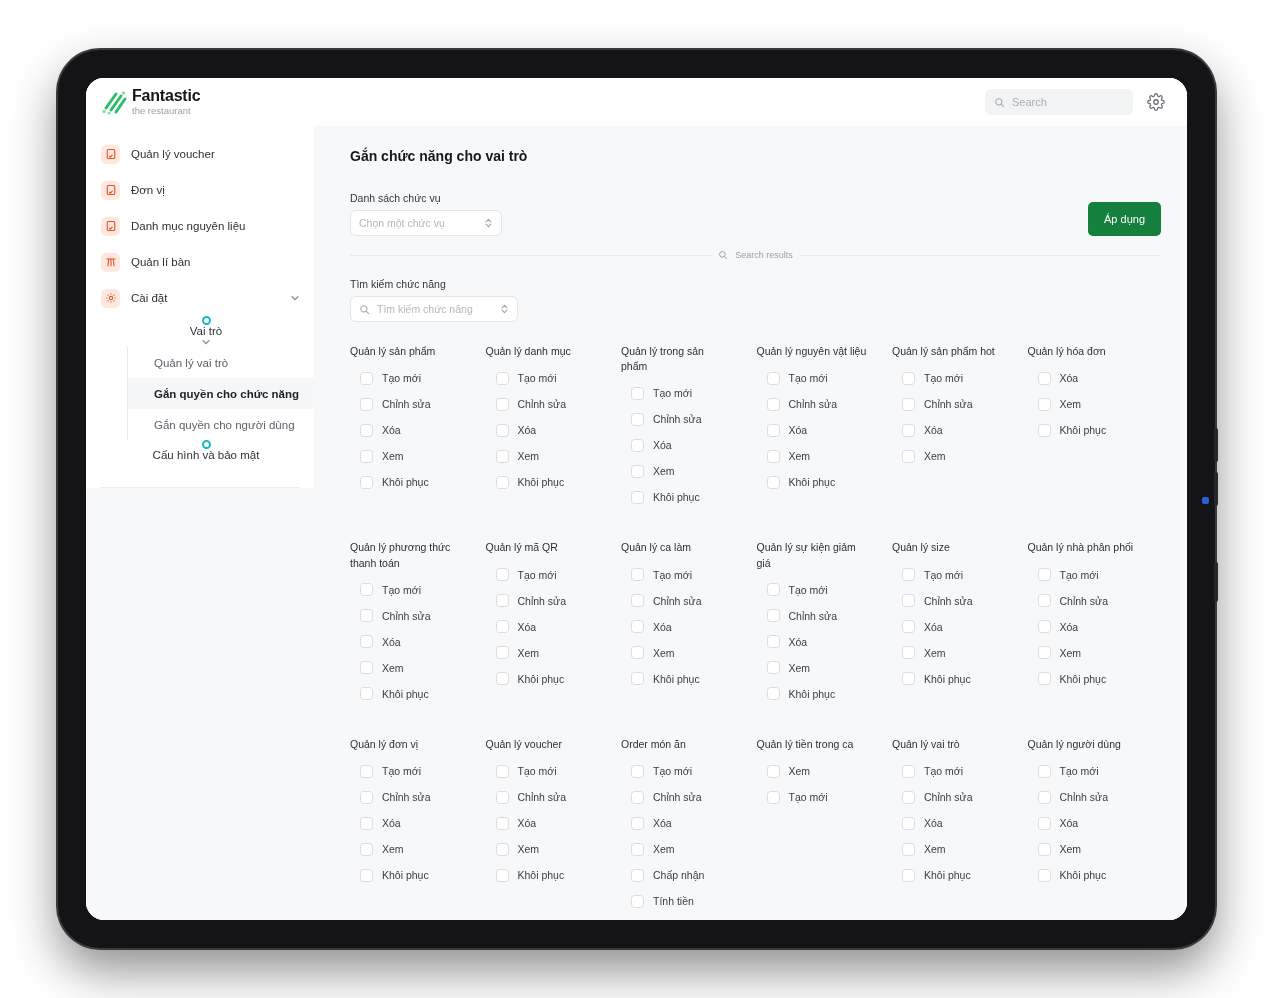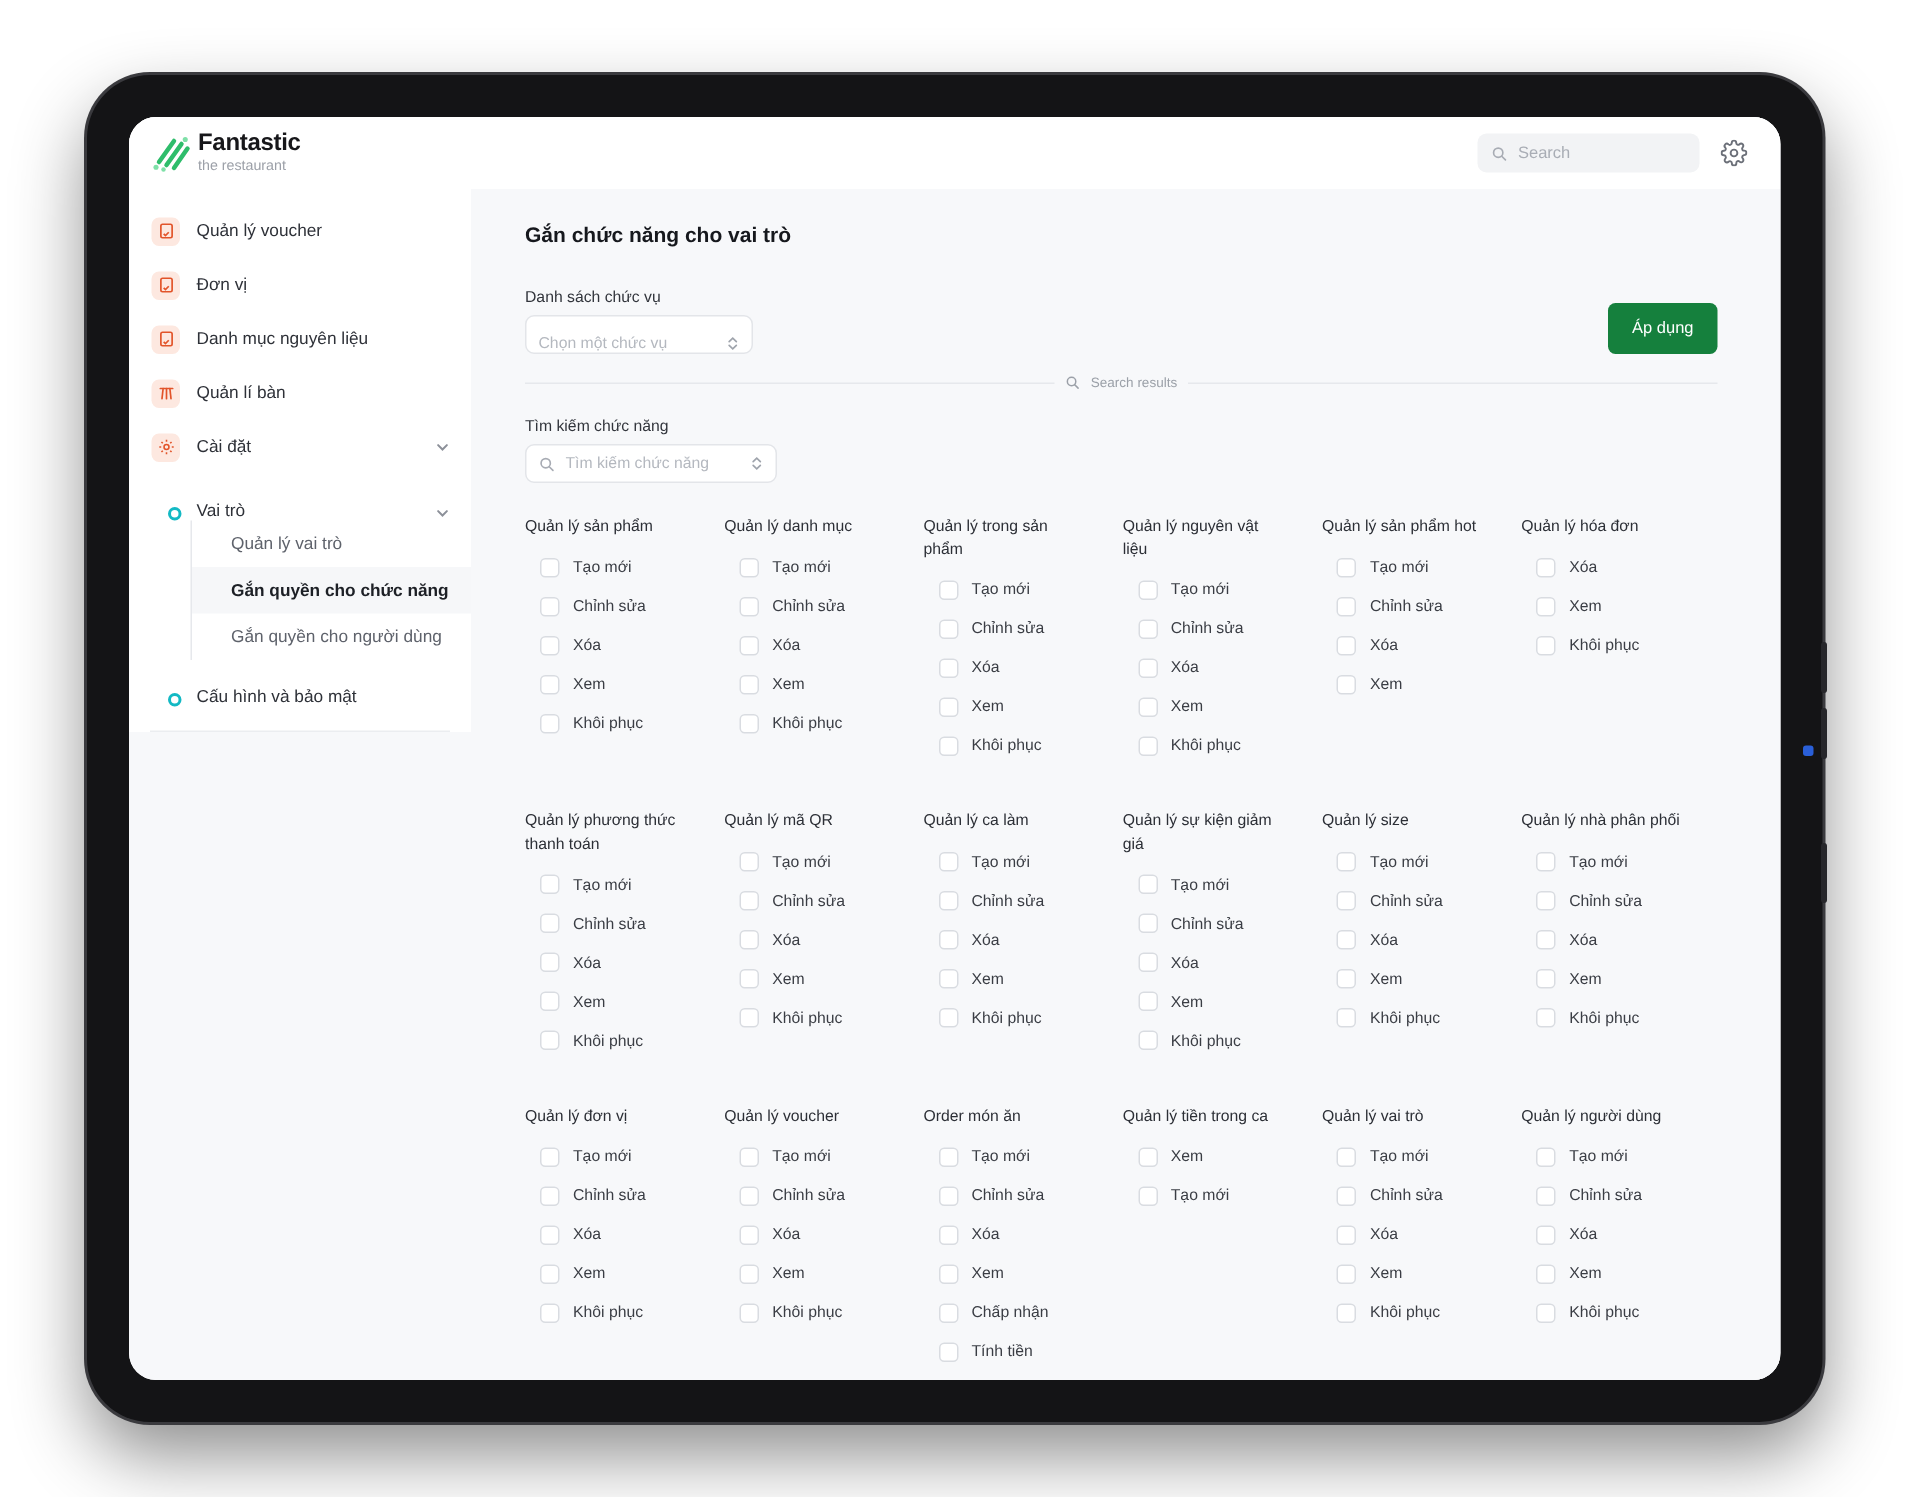--- a/index.html
+++ b/index.html
@@ -158,25 +158,25 @@
     white-space: nowrap;
   }
   .chev {
     width: 10px; height: 10px;
     color: #8c9099;
     flex: 0 0 auto;
   }
 
   .nav-sub {
     display: flex;
-    align-items: flex-end;
-    gap: 10px;
+    align-items: center;
     height: 31px;
     padding: 0 14px 0 26px;
     cursor: pointer;
+    flex-direction: column;
   }
   .dot-icon {
     width: 9px; height: 9px;
     border-radius: 50%;
     border: 2.5px solid #13b9c4;
     background: #ffffff;
     flex: 0 0 auto;
   }
   .nav-sub .nav-label { font-size: 11.5px; }
 
@@ -235,21 +235,21 @@
   .profile-name { font-size: 11px; font-weight: bold; color: #1d2026; }
   .profile-mail { font-size: 9.5px; color: #a0a4ac; white-space: nowrap; }
   #profile-chev { width: 9px; height: 9px; color: #9aa0a8; flex: 0 0 auto; }
 
   
   #main-scroll {
     flex: 1 1 auto;
     min-width: 0;
     background: #f7f8fa;
     overflow: hidden;
-    padding: 22px 38px 0 22px;
+    padding: 22px 22px 0 22px;
   }
   #page-title {
     font-size: 14px;
     font-weight: bold;
     color: #16181d;
     margin: 0 0 28px 14px;
   }
 
   #role-row {
     display: flex;
@@ -263,21 +263,21 @@
     color: #32353c;
     margin-bottom: 6px;
   }
   .select-box {
     width: 152px;
     height: 26px;
     background: #ffffff;
     border: 1px solid #e3e5e9;
     border-radius: 6px;
     display: flex;
-    align-items: flex-end;
+    align-items: center;
     padding: 0 8px;
     gap: 6px;
     cursor: pointer;
   }
   .select-box .ph {
     flex: 1 1 auto;
     font-size: 10.5px;
     color: #b4b8bf;
     white-space: nowrap;
     overflow: hidden;

